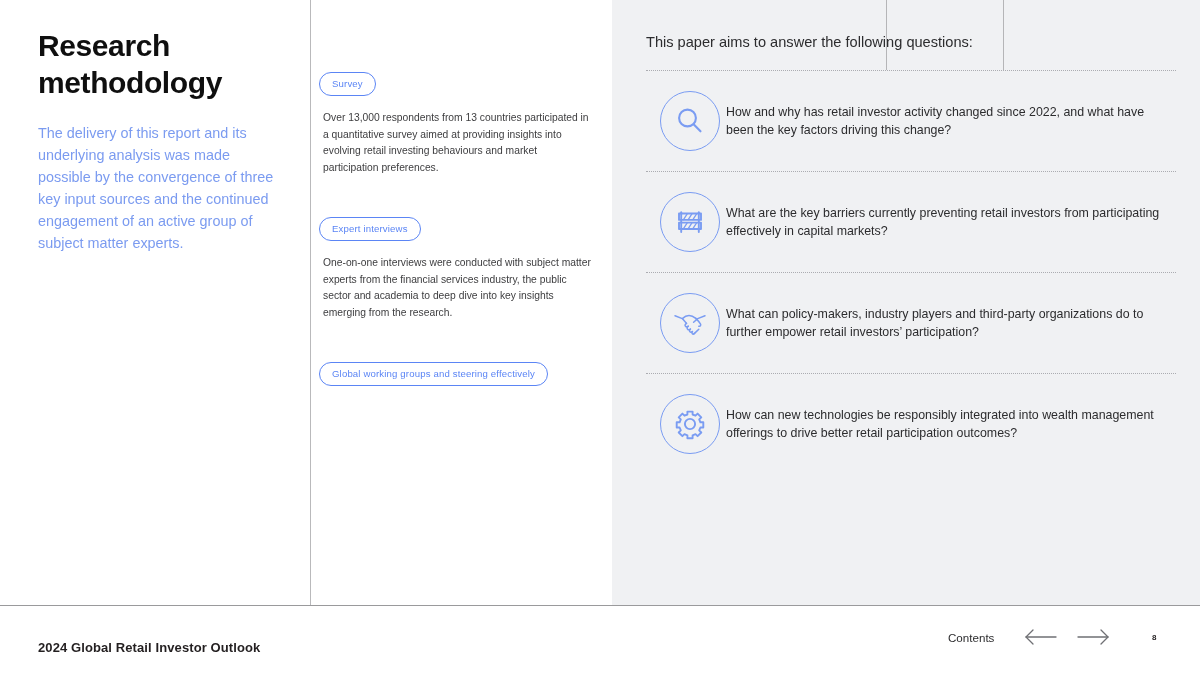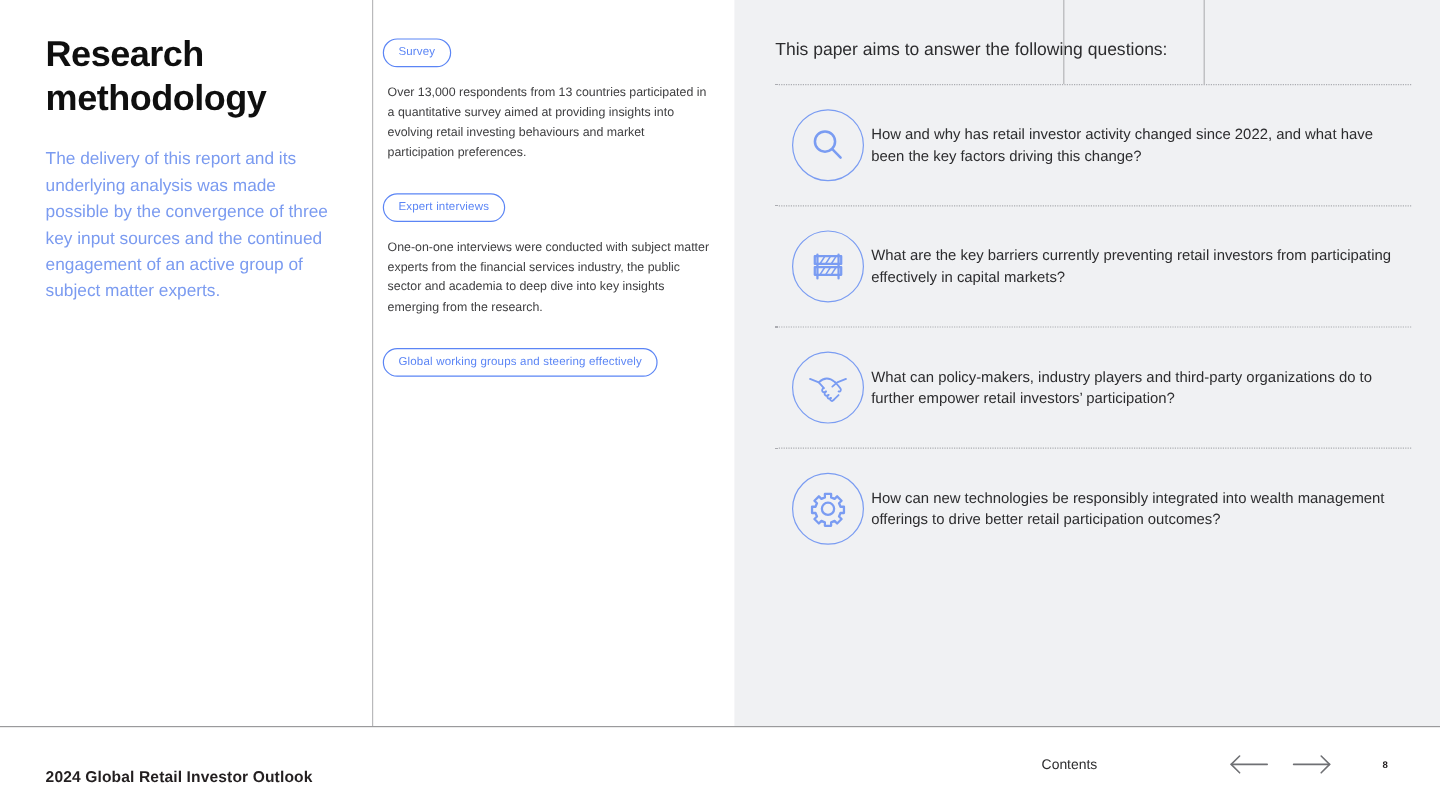--- a/index.html
+++ b/index.html
@@ -67,21 +67,21 @@
     border: 1.3px solid #5b85f5;
     border-radius: 20px;
     color: #5b85f5;
     font-size: 9.6px;
     line-height: 1;
     padding: 6px 12px 6.5px 12px;
     letter-spacing: 0.15px;
     white-space: nowrap;
     background: #ffffff;
   }
-  .mid-block { margin-bottom: 24px; }
+  .mid-block { margin-bottom: 24px; margin-top: 40px; }
   .mid-block:last-child { margin-bottom: 0; }
   .mid-para {
     font-size: 10.3px;
     line-height: 1.62;
     color: #3d3d3f;
     margin: 14px 0 0 4px;
     max-width: 272px;
   }
 
   
@@ -153,21 +153,21 @@
     position: absolute;
     top: 0;
     width: 0;
     height: 70px;
     border-left: 1.1px solid #b5b5b7;
   }
   .footer-sep.s1 { left: 886px; }
   .footer-sep.s2 { left: 1003px; }
   .footer-contents {
     position: absolute;
-    left: 868px;
+    left: 948px;
     top: 631px;
     font-size: 11.6px;
     color: #2c2c2e;
   }
   .footer-nav {
     position: absolute;
     left: 1022px;
     top: 624px;
     display: flex;
     gap: 14px;

